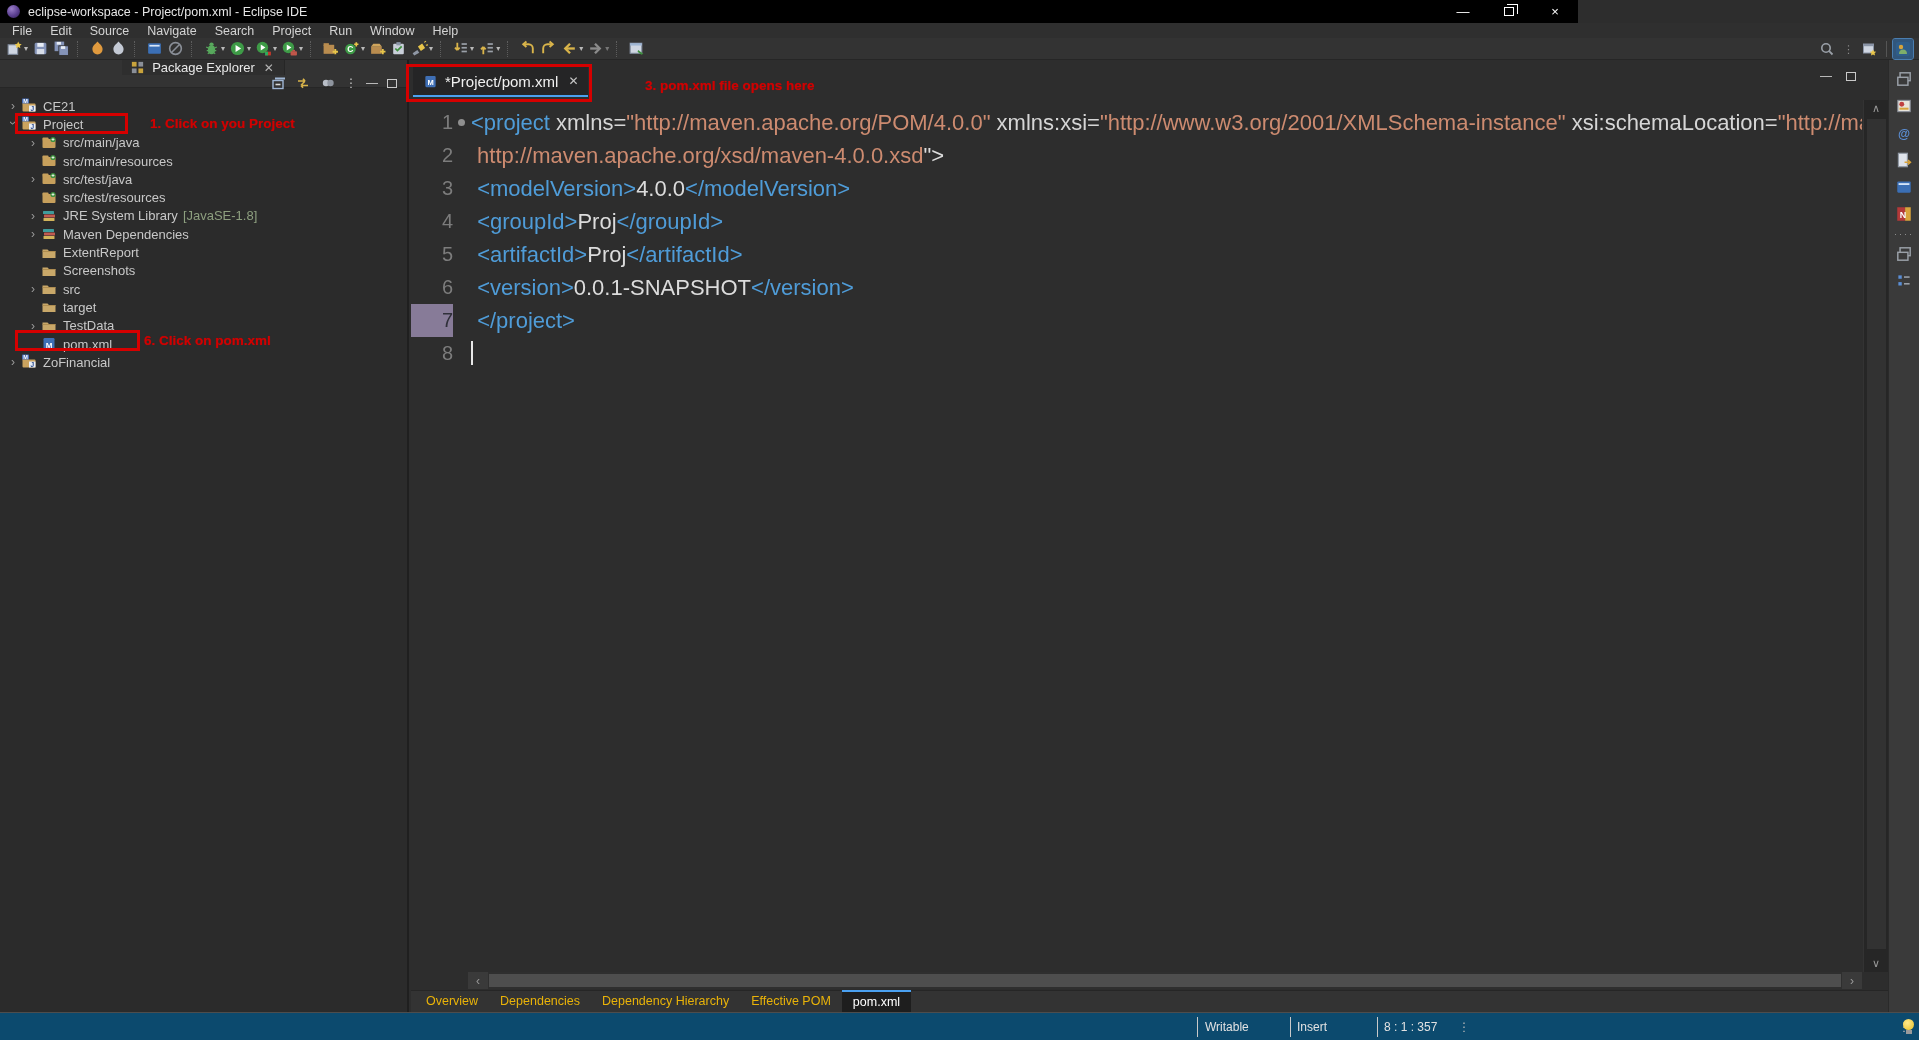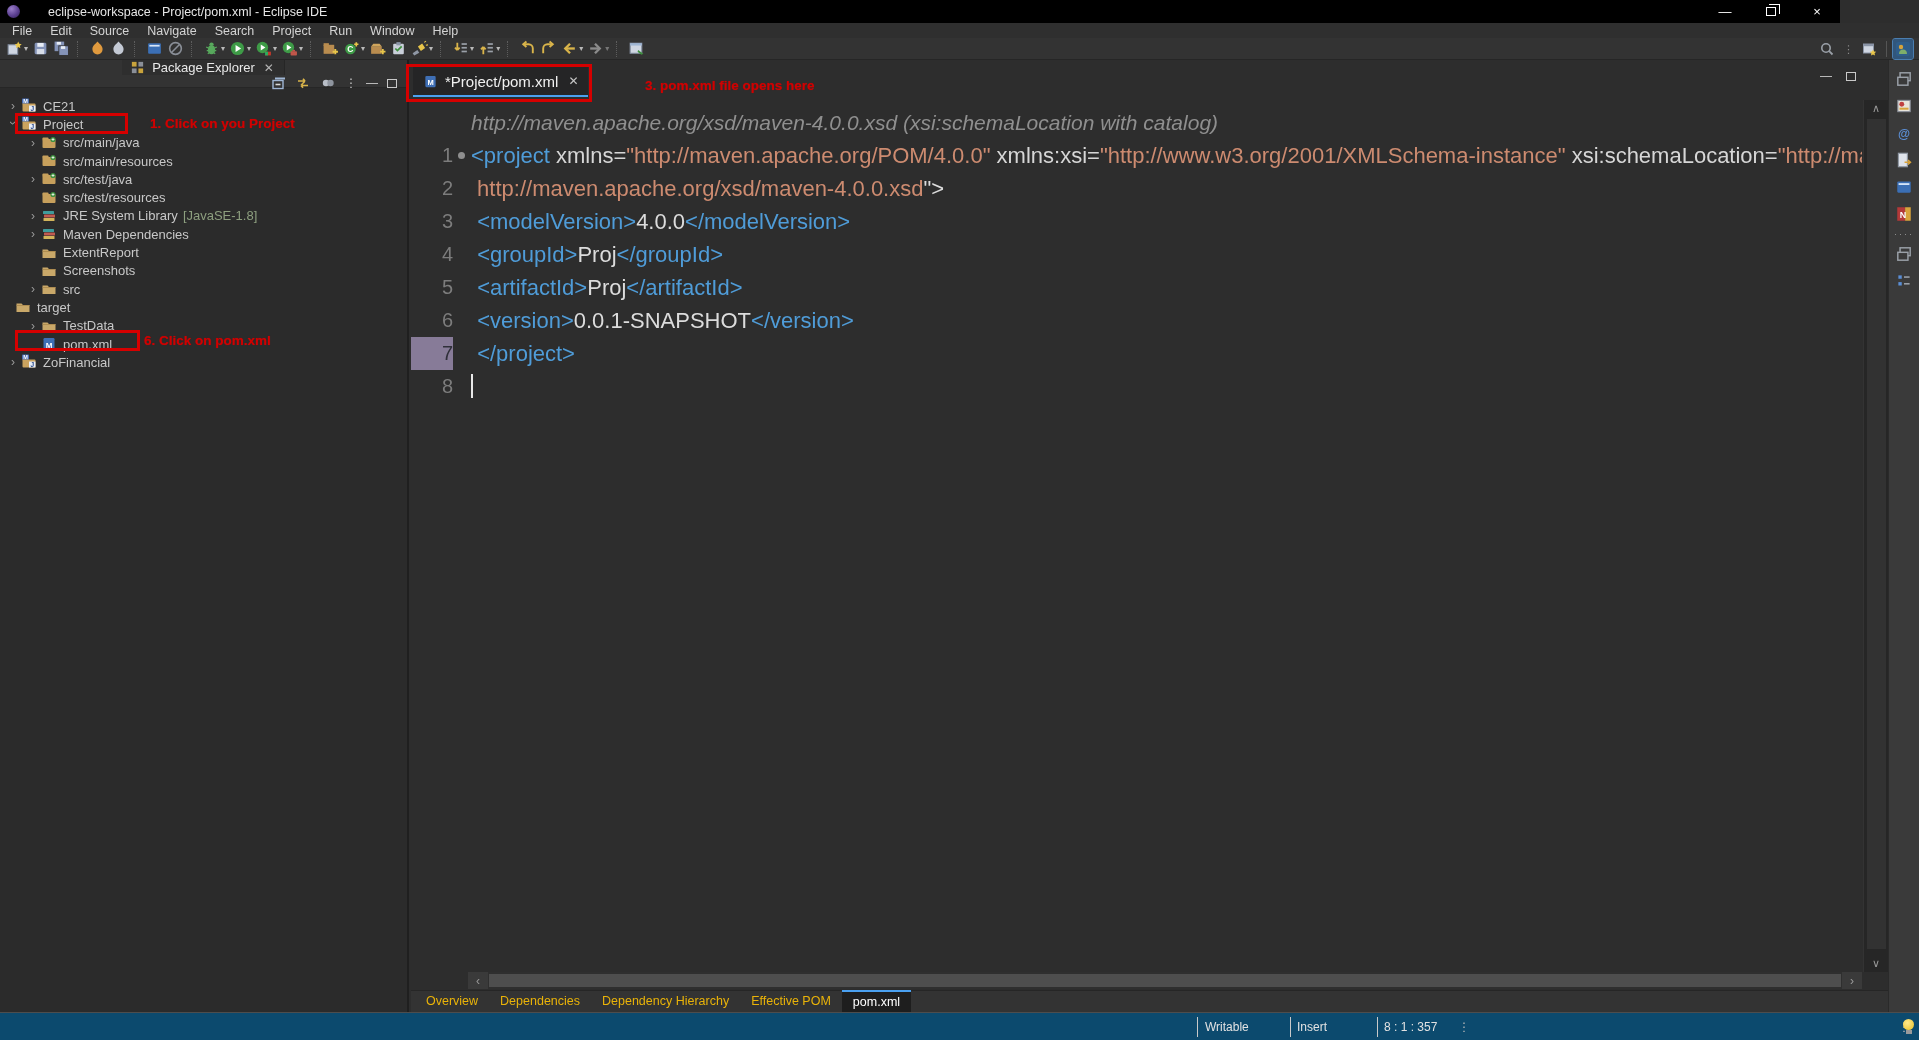--- a/index.html
+++ b/index.html
@@ -1,21 +1,21 @@
 <!DOCTYPE html>
 <html><head>
 <meta charset="utf-8">
 <style>
   html,body{margin:0;padding:0;width:1919px;height:1040px;overflow:hidden;background:#2d2d2d;
     font-family:"Liberation Sans",sans-serif;-webkit-font-smoothing:antialiased;}
   *{box-sizing:border-box;}
   button{border:none;background:transparent;padding:0;font:inherit;color:inherit;}
 
   
-  .titlebar{position:absolute;left:0;top:0;width:1840px;height:23px;background:#000;display:flex;align-items:center;color:#e6e6e6;font-size:12.5px;gap:20px;}
+  .titlebar{position:absolute;left:0;top:0;width:1578px;height:23px;background:#000;display:flex;align-items:center;color:#e6e6e6;font-size:12.5px;}
   .app-logo{width:13px;height:13px;border-radius:50%;margin:0 8px 0 7px;flex:none;
     background:radial-gradient(circle at 35% 30%, #9a7ec9 0%, #5b3f90 55%, #2c1e4e 100%);}
   .win-controls{margin-left:auto;display:flex;height:100%;}
   .wc{width:46px;height:100%;display:flex;align-items:center;justify-content:center;color:#fff;font-size:13px;cursor:default;}
   .restore-glyph{width:10px;height:9px;border:1.2px solid #fff;position:relative;background:#000;}
   .restore-glyph:before{content:"";position:absolute;left:2px;top:-4px;width:10px;height:9px;border:1.2px solid #fff;border-left-width:0;border-bottom-width:0;}
 
   
   .menubar{position:absolute;left:0;top:23px;width:1919px;height:15px;background:#2f2f2f;display:flex;align-items:center;padding-left:3px;}
   .menu-item{color:#d4d4d4;font-size:12.5px;padding:0 9px;height:100%;display:flex;align-items:center;cursor:default;}
@@ -461,21 +461,21 @@
         <span class="tlabel">Screenshots</span>
       </div>
       <div class="trow" style="padding-left: 26px;">
         <span class="chev">›</span>
         <span class="nicon"><svg viewBox="0 0 16 16" width="100%" height="100%">
             <path d="M1.5 4.5h5L8 6h6.5v7h-13z" fill="#c9a869"></path>
             <path d="M1.5 6.5h13" stroke="#a8864b" stroke-width="0.8"></path>
           </svg></span>
         <span class="tlabel">src</span>
       </div>
-      <div class="trow" style="">
+      <div class="trow" style="padding-left: 26px;">
         <span class="chev"></span>
         <span class="nicon"><svg viewBox="0 0 16 16" width="100%" height="100%">
             <path d="M1.5 4.5h5L8 6h6.5v7h-13z" fill="#c9a869"></path>
             <path d="M1.5 6.5h13" stroke="#a8864b" stroke-width="0.8"></path>
           </svg></span>
         <span class="tlabel">target</span>
       </div>
       <div class="trow" style="padding-left: 26px;">
         <span class="chev">›</span>
         <span class="nicon"><svg viewBox="0 0 16 16" width="100%" height="100%">
@@ -525,21 +525,20 @@
     <div class="eminmax">
       <span class="glyph-btn">—</span>
       <span class="maxbox"></span>
     </div>
   </div>
 
   <div class="redbox" style="left:-5px;top:4px;width:186px;height:38px;"></div>
   <div class="redtext" style="left:234px;top:18px;">3. pom.xml file opens here</div>
 
   <div class="code" style="padding-top: 6px;">
-      <div class="cline ghost"><span class="ln"></span><span class="fold"></span><span class="ct">http://maven.apache.org/xsd/maven-4.0.0.xsd (xsi:schemaLocation with catalog)</span></div>
       <div class="cline"><span class="ln">1</span><span class="fold"><span class="dot"></span></span><span class="ct"><span class="tk-tag">&lt;project</span><span class="tk-attr"> xmlns=</span><span class="tk-value">"http://maven.apache.org/POM/4.0.0"</span><span class="tk-attr"> xmlns:xsi=</span><span class="tk-value">"http://www.w3.org/2001/XMLSchema-instance"</span><span class="tk-attr"> xsi:schemaLocation=</span><span class="tk-value">"http://maven.apache.org/POM/4.0.0</span></span></div>
       <div class="cline"><span class="ln">2</span><span class="fold"></span><span class="ct"><span class="tk-value"> http://maven.apache.org/xsd/maven-4.0.0.xsd</span><span class="tk-plain">"&gt;</span></span></div>
       <div class="cline"><span class="ln">3</span><span class="fold"></span><span class="ct"><span class="tk-plain"> </span><span class="tk-tag">&lt;modelVersion&gt;</span><span class="tk-plain">4.0.0</span><span class="tk-tag">&lt;/modelVersion&gt;</span></span></div>
       <div class="cline"><span class="ln">4</span><span class="fold"></span><span class="ct"><span class="tk-plain"> </span><span class="tk-tag">&lt;groupId&gt;</span><span class="tk-plain">Proj</span><span class="tk-tag">&lt;/groupId&gt;</span></span></div>
       <div class="cline"><span class="ln">5</span><span class="fold"></span><span class="ct"><span class="tk-plain"> </span><span class="tk-tag">&lt;artifactId&gt;</span><span class="tk-plain">Proj</span><span class="tk-tag">&lt;/artifactId&gt;</span></span></div>
       <div class="cline"><span class="ln">6</span><span class="fold"></span><span class="ct"><span class="tk-plain"> </span><span class="tk-tag">&lt;version&gt;</span><span class="tk-plain">0.0.1-SNAPSHOT</span><span class="tk-tag">&lt;/version&gt;</span></span></div>
       <div class="cline"><span class="ln current">7</span><span class="fold"></span><span class="ct"><span class="tk-plain"> </span><span class="tk-tag">&lt;/project&gt;</span></span></div>
       <div class="cline"><span class="ln">8</span><span class="fold"></span><span class="ct"><span class="cursor"></span></span></div>
     </div>
 

